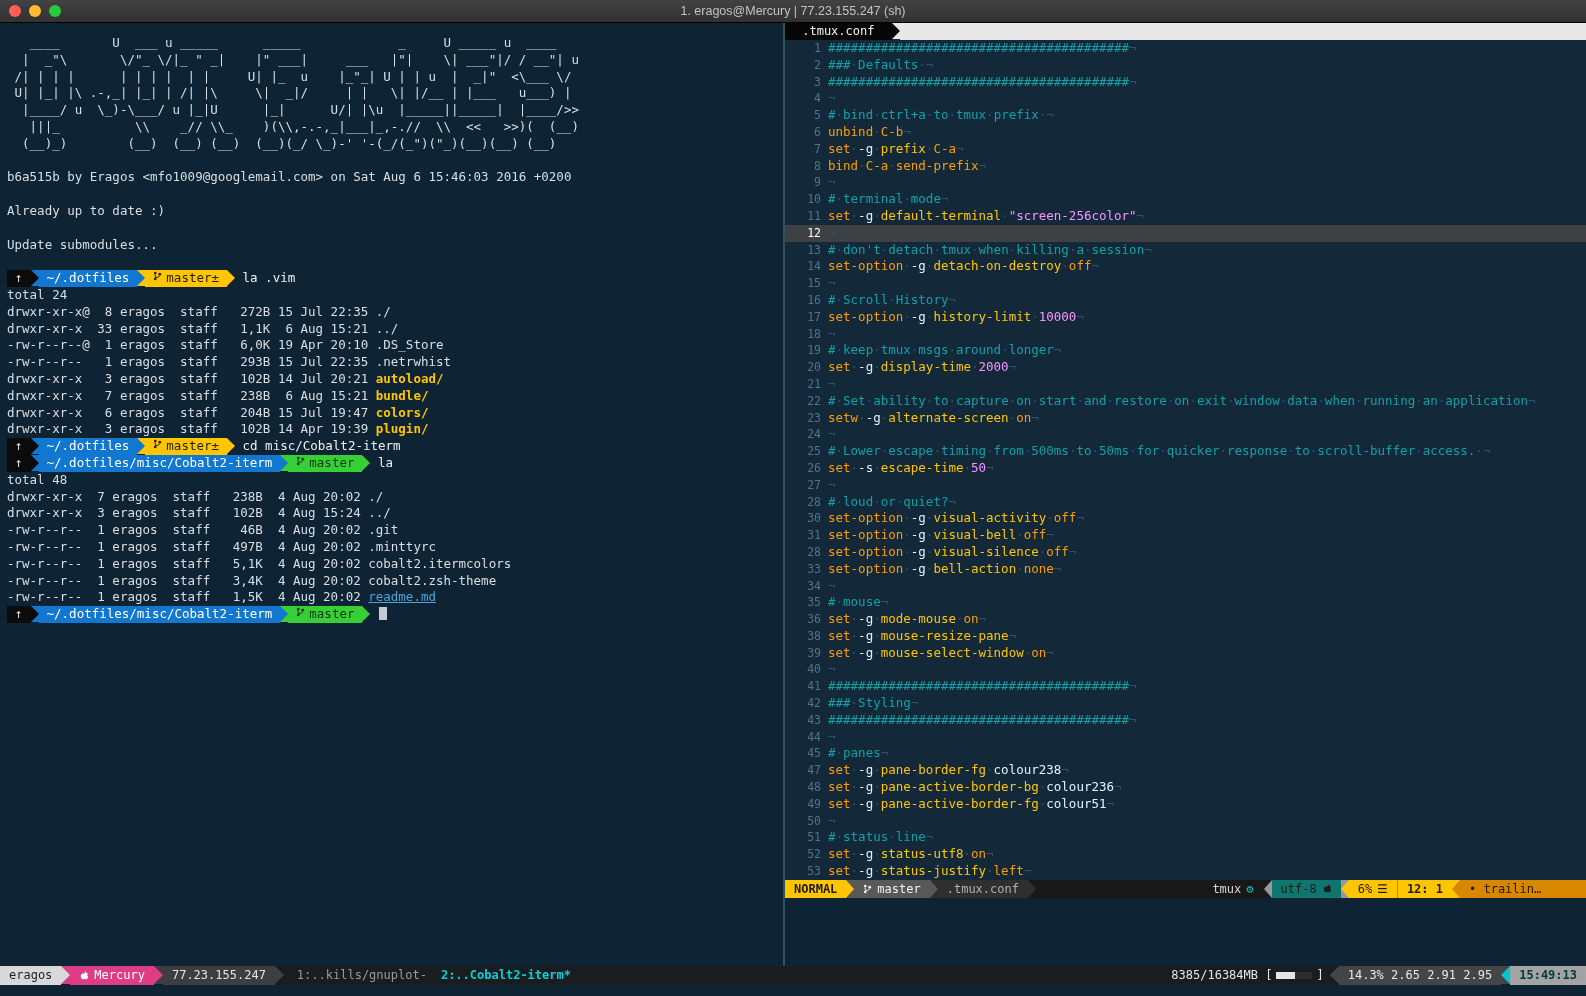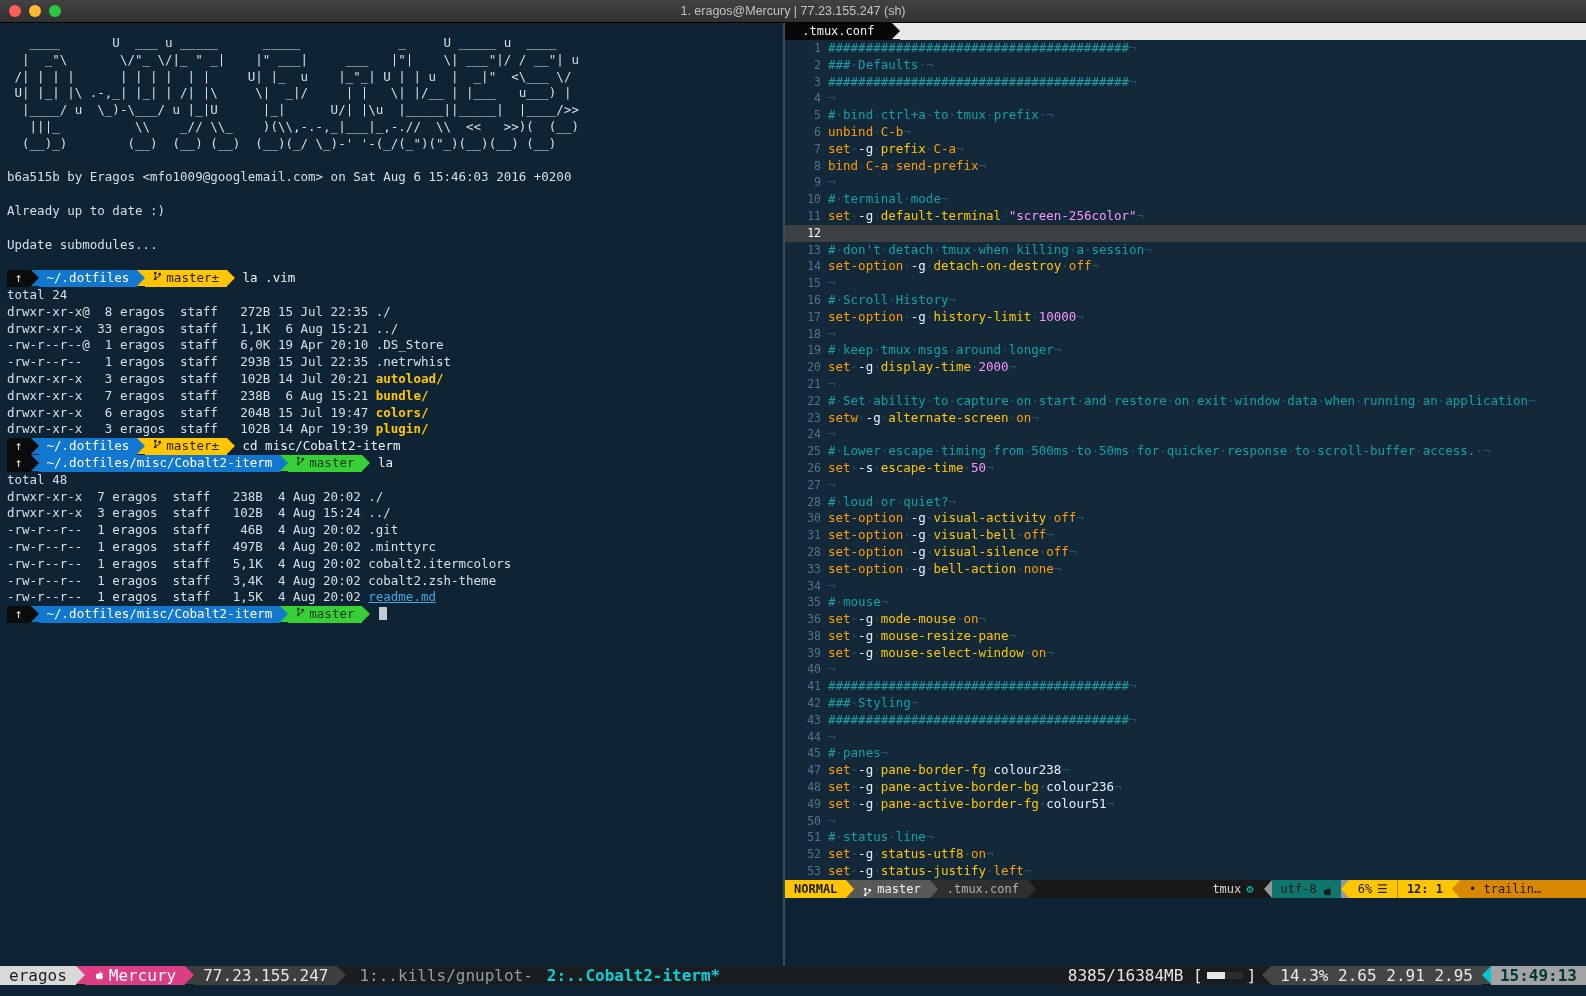--- a/index.html
+++ b/index.html
@@ -51,30 +51,30 @@
   .ws{color:#27566f}
   .tk-cm{color:#12a0a6}
   .tk-kw{color:#ff9d00}
   .tk-op{color:#ffc600}
   .tk-vl{color:#ff9d00}
   .tk-fl{color:#e4f1ff}
   .tk-st{color:#fb94ff}
 
   
   .statusline{flex:0 0 18px;display:flex;align-items:stretch;font-size:12px;line-height:18px;overflow:hidden}
-  .sl-seg{padding:0 9px;display:inline-flex;align-items:flex-end;gap:5px;white-space:pre}
+  .sl-seg{padding:0 9px;display:inline-flex;align-items:center;gap:5px;white-space:pre}
   .sl-fill{flex:1;display:flex;justify-content:flex-end;align-items:center}
   .sl-plugin{padding:0 10px;display:inline-flex;align-items:center;gap:5px}
   .arr18-r{border-top:9px solid transparent;border-bottom:9px solid transparent;border-left:8px solid #000}
   .arr18-l{border-top:9px solid transparent;border-bottom:9px solid transparent;border-right:8px solid #000}
   .sl-min{min-width:108px}
   .cmdline{flex:1 1 auto;background:#0e2434}
 
   
-  .tmux-bar{flex:0 0 19px;display:flex;align-items:stretch;font-size:16px;line-height:19px;overflow:hidden}
+  .tmux-bar{flex:0 0 19px;display:flex;align-items:stretch;font-size:12px;line-height:19px;overflow:hidden}
   .tb-seg{padding:0 9px;display:inline-flex;align-items:center;gap:5px;white-space:pre}
   .arr19-r{border-top:9.5px solid transparent;border-bottom:9.5px solid transparent;border-left:9px solid #000}
   .arr19-l{border-top:9.5px solid transparent;border-bottom:9.5px solid transparent;border-right:9px solid #000}
   .tb-windows{display:inline-flex;margin-left:6px}
   .tb-win{padding:0 7px;color:#8f9ea6;white-space:pre;cursor:pointer}
   .tb-win.active{color:#00d2de;font-weight:bold}
   .tb-spacer{flex:1}
   .mem{display:inline-flex;align-items:center;gap:4px;padding:0 6px;color:#e4e4e4;white-space:pre}
   .mem .track{width:36px;height:7px;background:#2c2c2c;position:relative;display:inline-block}
   .mem .fill{position:absolute;left:0;top:0;bottom:0;background:#e6e6e6}

